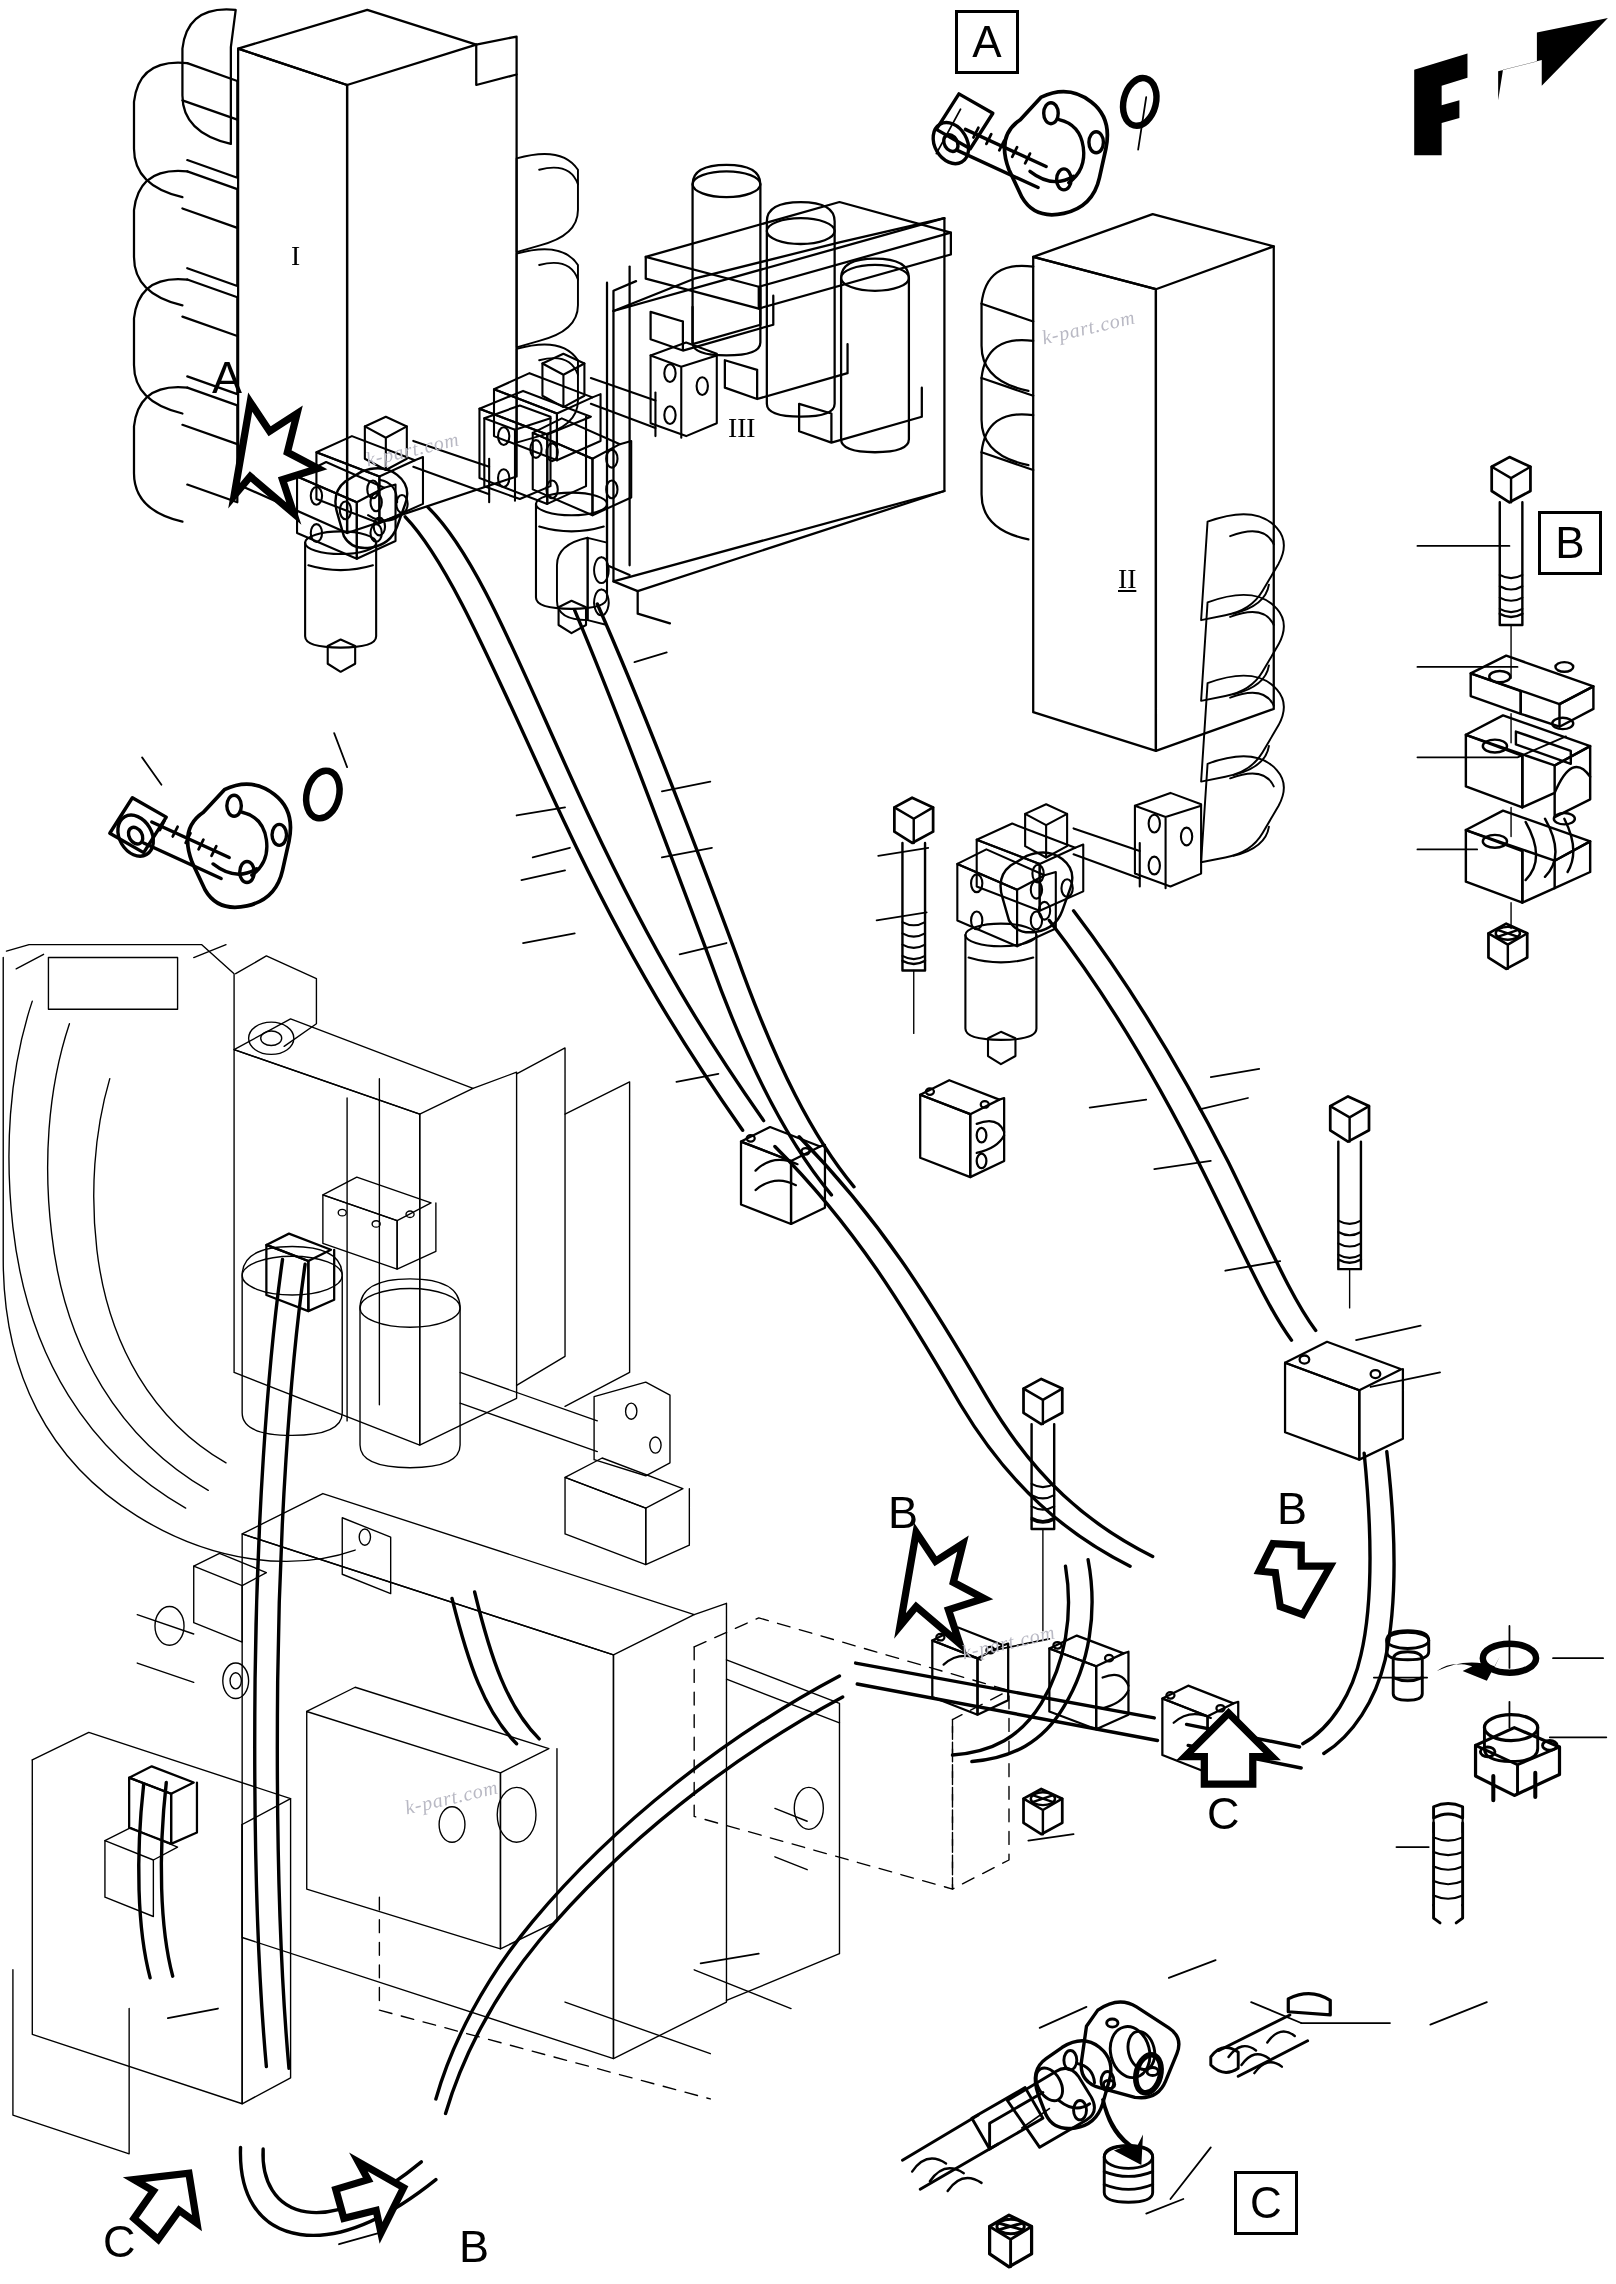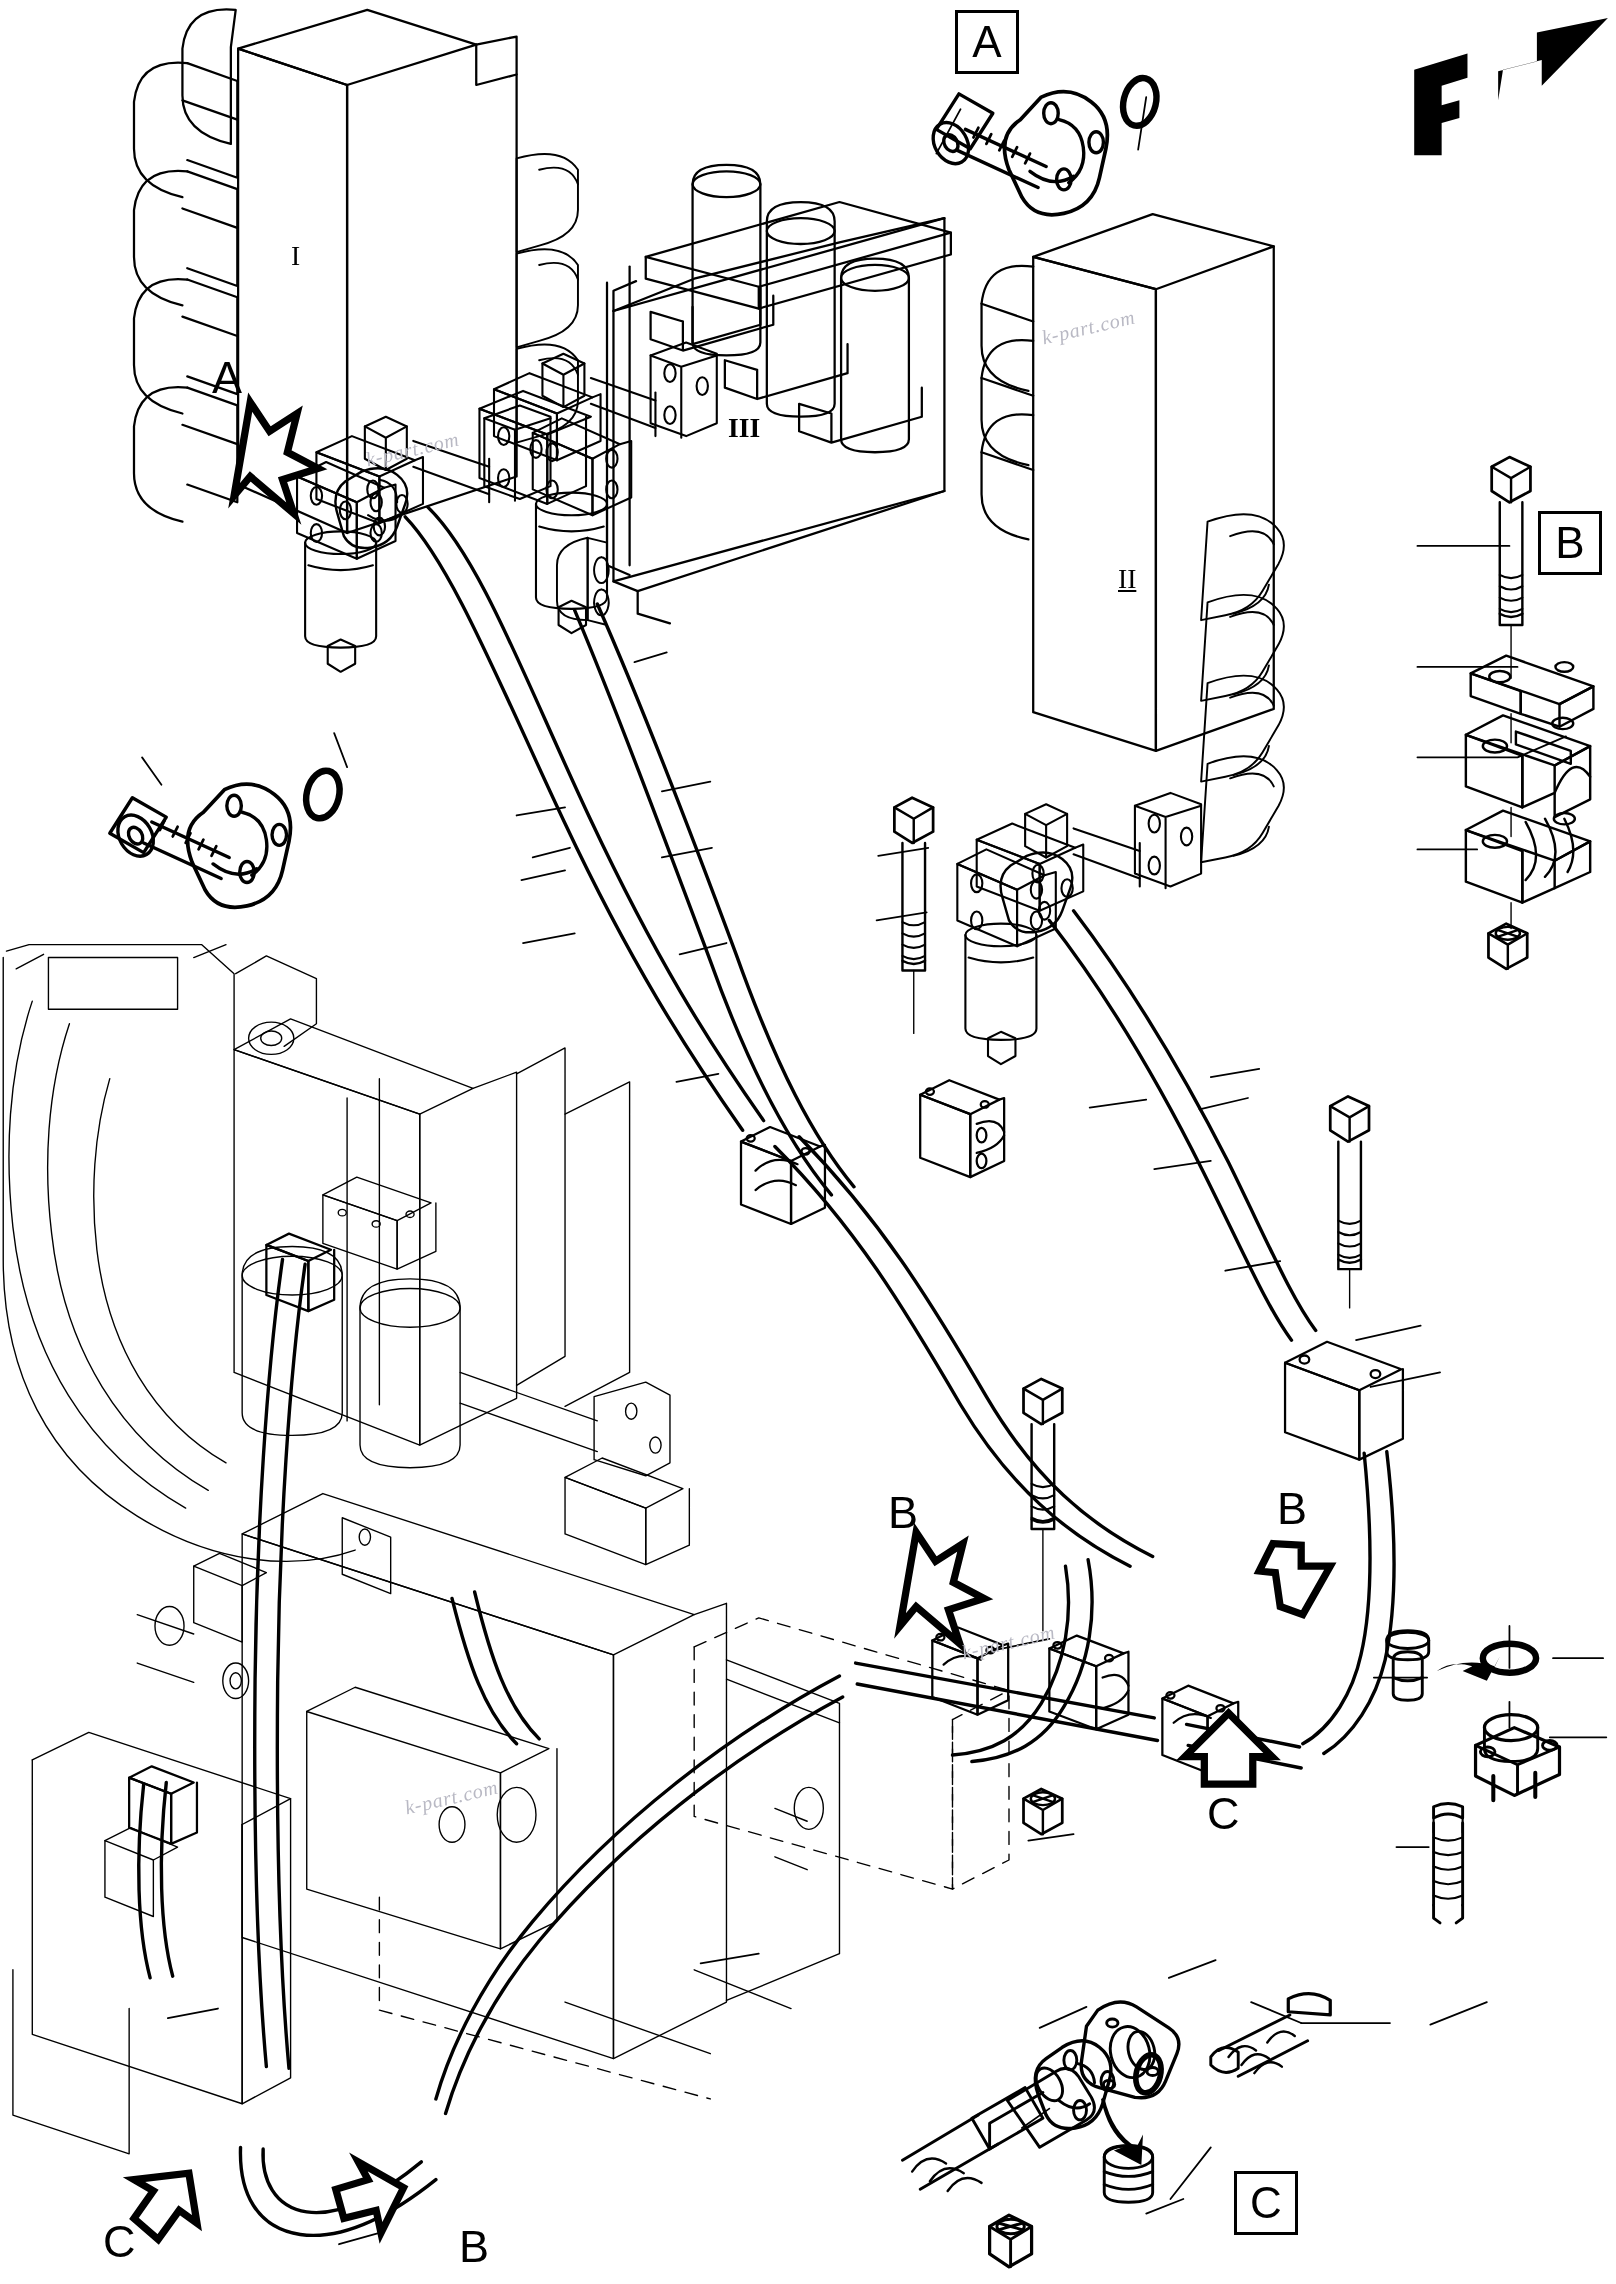--- a/index.html
+++ b/index.html
@@ -704,21 +704,21 @@
   <div class="boxlbl" style="left:1234px;top:2171px;width:58px;height:58px;">C</div>
 
   <div class="arrowlbl" style="left:212px;top:355px;">A</div>
   <div class="arrowlbl" style="left:888px;top:1490px;">B</div>
   <div class="arrowlbl" style="left:1277px;top:1486px;">B</div>
   <div class="arrowlbl" style="left:1207px;top:1791px;">C</div>
   <div class="arrowlbl" style="left:103px;top:2219px;">C</div>
   <div class="arrowlbl" style="left:459px;top:2224px;">B</div>
 
   <div class="romanlbl" style="left:291px;top:242px;">I</div>
-  <div class="romanlbl" style="left:728px;top:414px;font-weight:bold;">III</div>
+  <div class="romanlbl" style="left:728px;top:414px;">III</div>
   <div class="romanlbl" style="left:1118px;top:565px;text-decoration:underline;">II</div>
 
   <div class="wm" style="left:1041px;top:316px;transform:rotate(-13deg);">k-part.com</div>
   <div class="wm" style="left:365px;top:438px;transform:rotate(-13deg);">k-part.com</div>
   <div class="wm" style="left:961px;top:1631px;transform:rotate(-13deg);">k-part.com</div>
   <div class="wm" style="left:404px;top:1786px;transform:rotate(-13deg);">k-part.com</div>
 
 </div>
 
 

